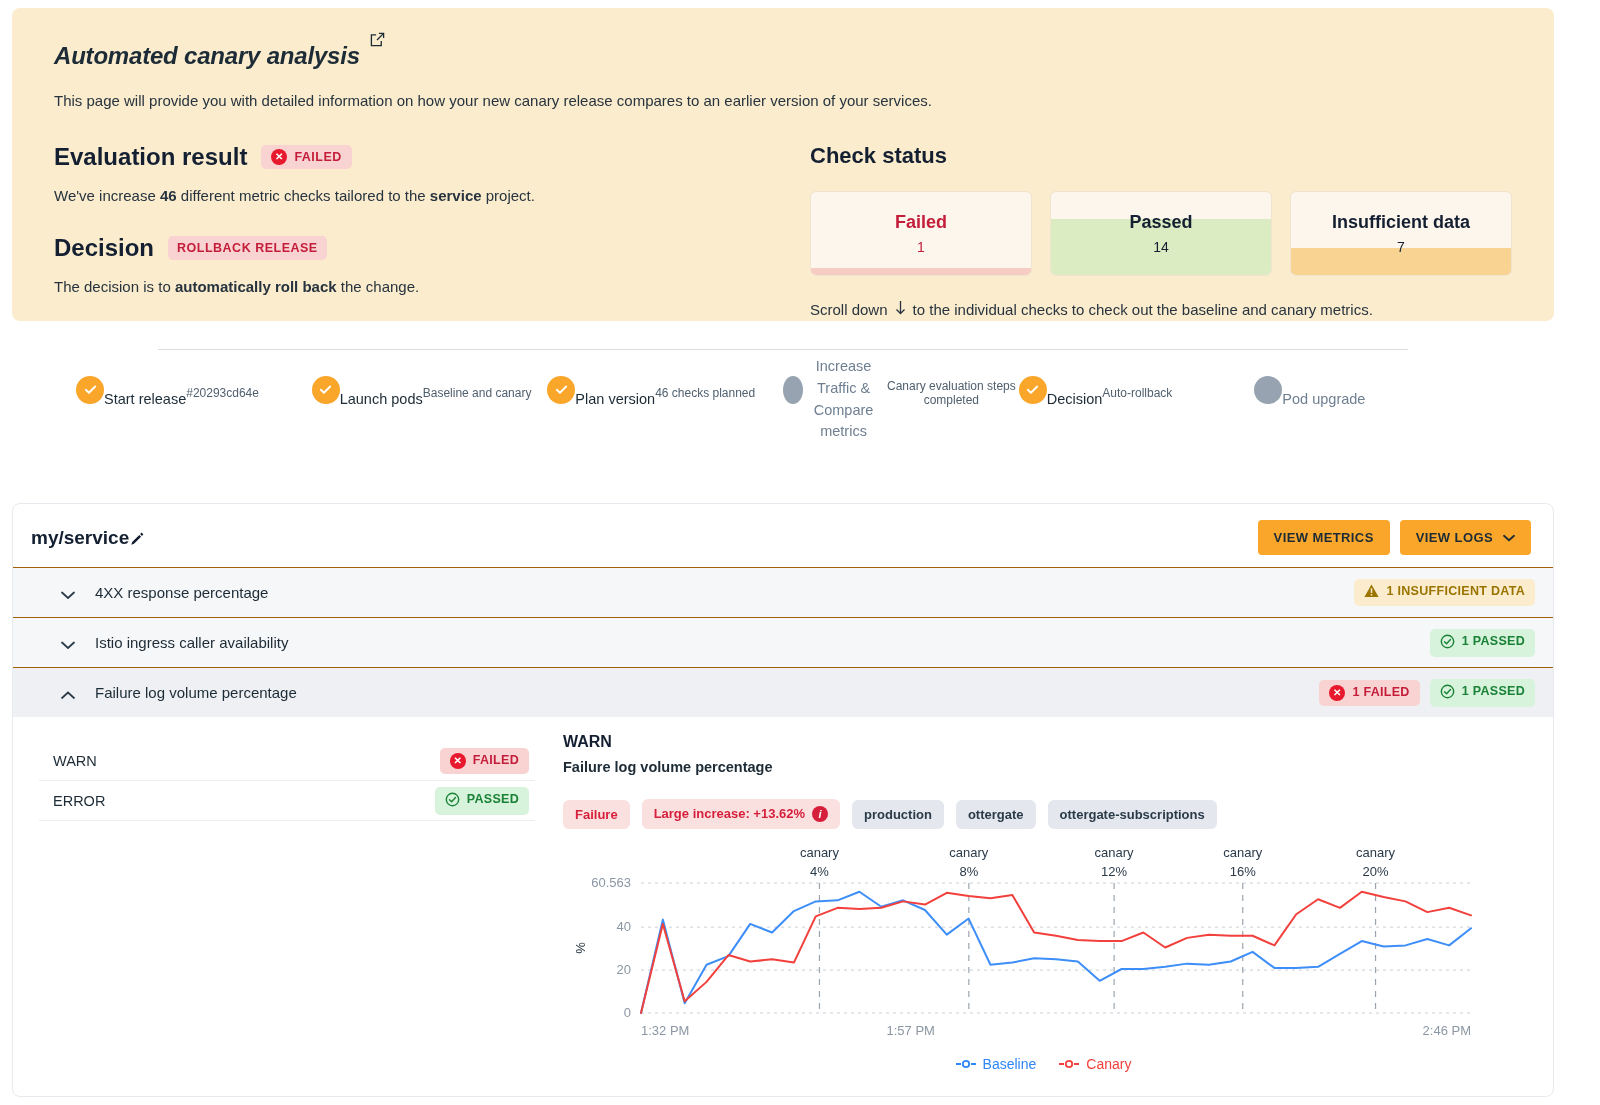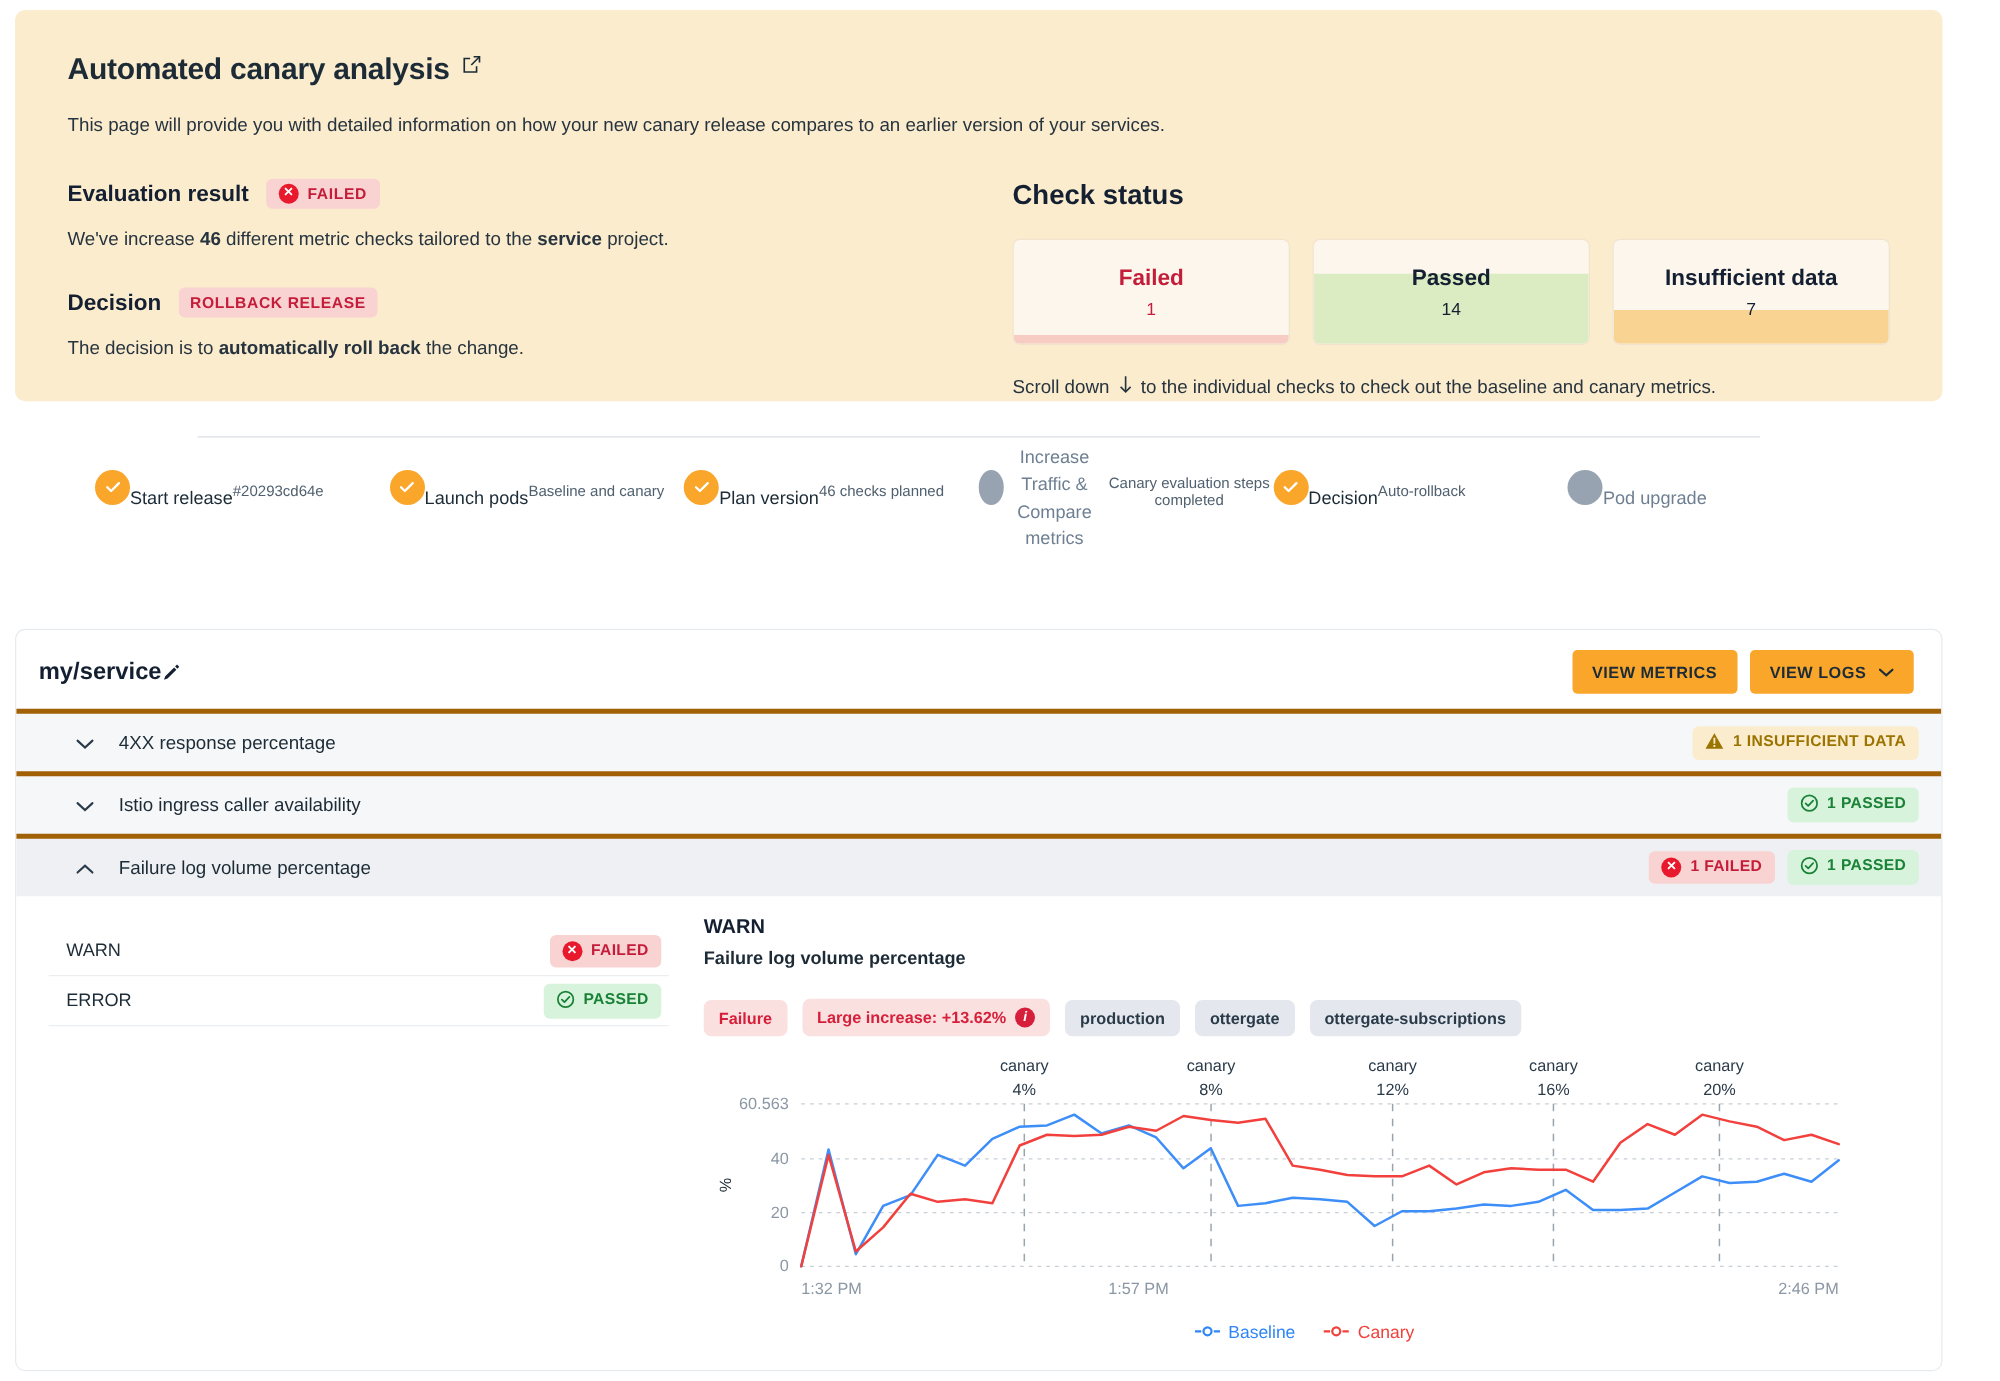--- a/index.html
+++ b/index.html
@@ -12,36 +12,36 @@
   }
   .page { position: relative; width: 1600px; height: 1105px; background:#fff; }
 
   
   .banner {
     position: absolute; left: 12px; top: 8px; width: 1542px; height: 313px;
     background: #fbeccd;
     border-radius: 8px;
     padding: 34px 42px 0 42px;
   }
-  .banner-title-row { display: flex; align-items: center; gap: 10px; }
+  .banner-title-row { display: flex; gap: 10px; font-style: italic; }
   .banner-title {
     font-size: 24px; font-weight: bold; color: #1c2b36; letter-spacing: -0.2px;
   }
   .ext-link-icon { display:inline-block; width:15px; height:15px; margin-top:-10px; }
   .ext-link-icon svg { display:block; }
   .banner-sub {
     margin-top: 20px; font-size: 15px; color: #27343f; line-height: 1.4;
   }
 
   .banner-cols { display:flex; margin-top: 32px; }
   .col-left { width: 758px; }
   .col-right { flex: 1; }
 
   .hrow { display: flex; align-items: center; gap: 14px; }
-  .h2 { font-size: 18px; font-weight: bold; color:#142032; }
+  .h2 { font-size: 24px; font-weight: bold; color:#142032; }
   .pill {
     display:inline-flex; align-items:center; gap:7px;
     border-radius: 5px; padding: 4px 10px;
     font-size: 12.5px; font-weight: bold; letter-spacing: .5px;
   }
   .pill-failed { background:#f9d2d2; color:#c41d3a; }
   .pill-rollback { background:#f9d2d2; color:#c41d3a; padding: 5px 9px; }
   .xicon {
     width:16px;height:16px;border-radius:50%;background:#e8192c;
     display:inline-flex;align-items:center;justify-content:center;
@@ -109,21 +109,21 @@
   .btns { display:flex; gap:10px; }
   .btn {
     background:#f9a62b; color:#1c2b36; border:none; border-radius:4px;
     font-family:inherit; font-size:13px; font-weight:bold; letter-spacing:.4px;
     padding: 10px 16px; cursor:pointer; display:flex; align-items:center; gap:10px;
   }
 
   .acc-row {
     display:flex; align-items:center; justify-content:space-between;
     height: 50px; padding: 0 18px 0 44px;
-    border-top:4px solid #a16207;
+    border-top:1px solid #a16207;
     position:relative;
     background:#f6f7f9;
   }
   .acc-row.open { background:#eef0f3; }
   .chev { position:absolute; left:48px; width:14px; height:14px; color:#2a3a49; }
   .acc-label { margin-left: 38px; font-size:15px; color:#1c2b36; }
   .badges { display:flex; gap:10px; align-items:center; }
   .badge {
     display:inline-flex; gap:7px;
     border-radius:5px; padding:5px 10px; font-size:12.5px; font-weight:bold; letter-spacing:.3px;

